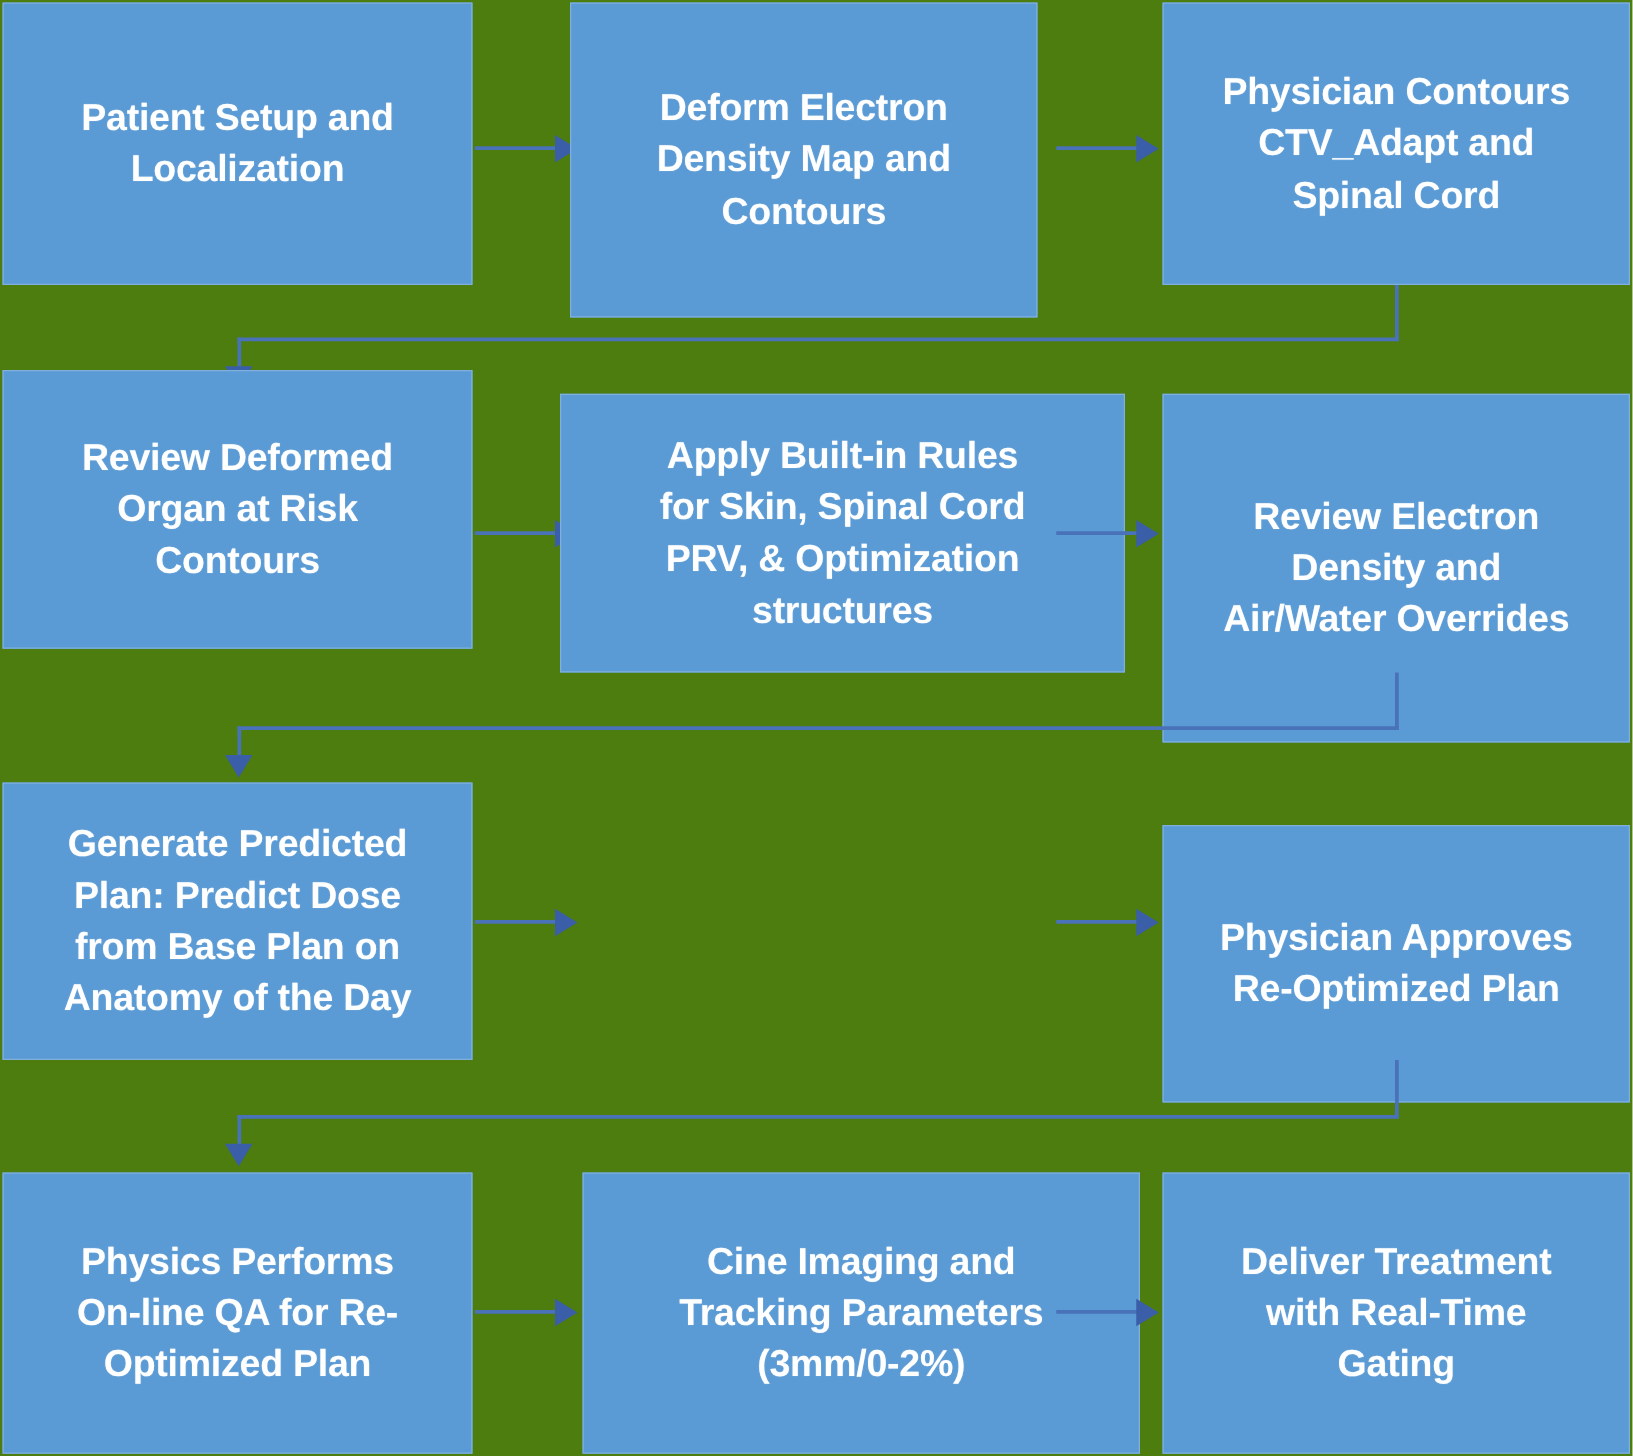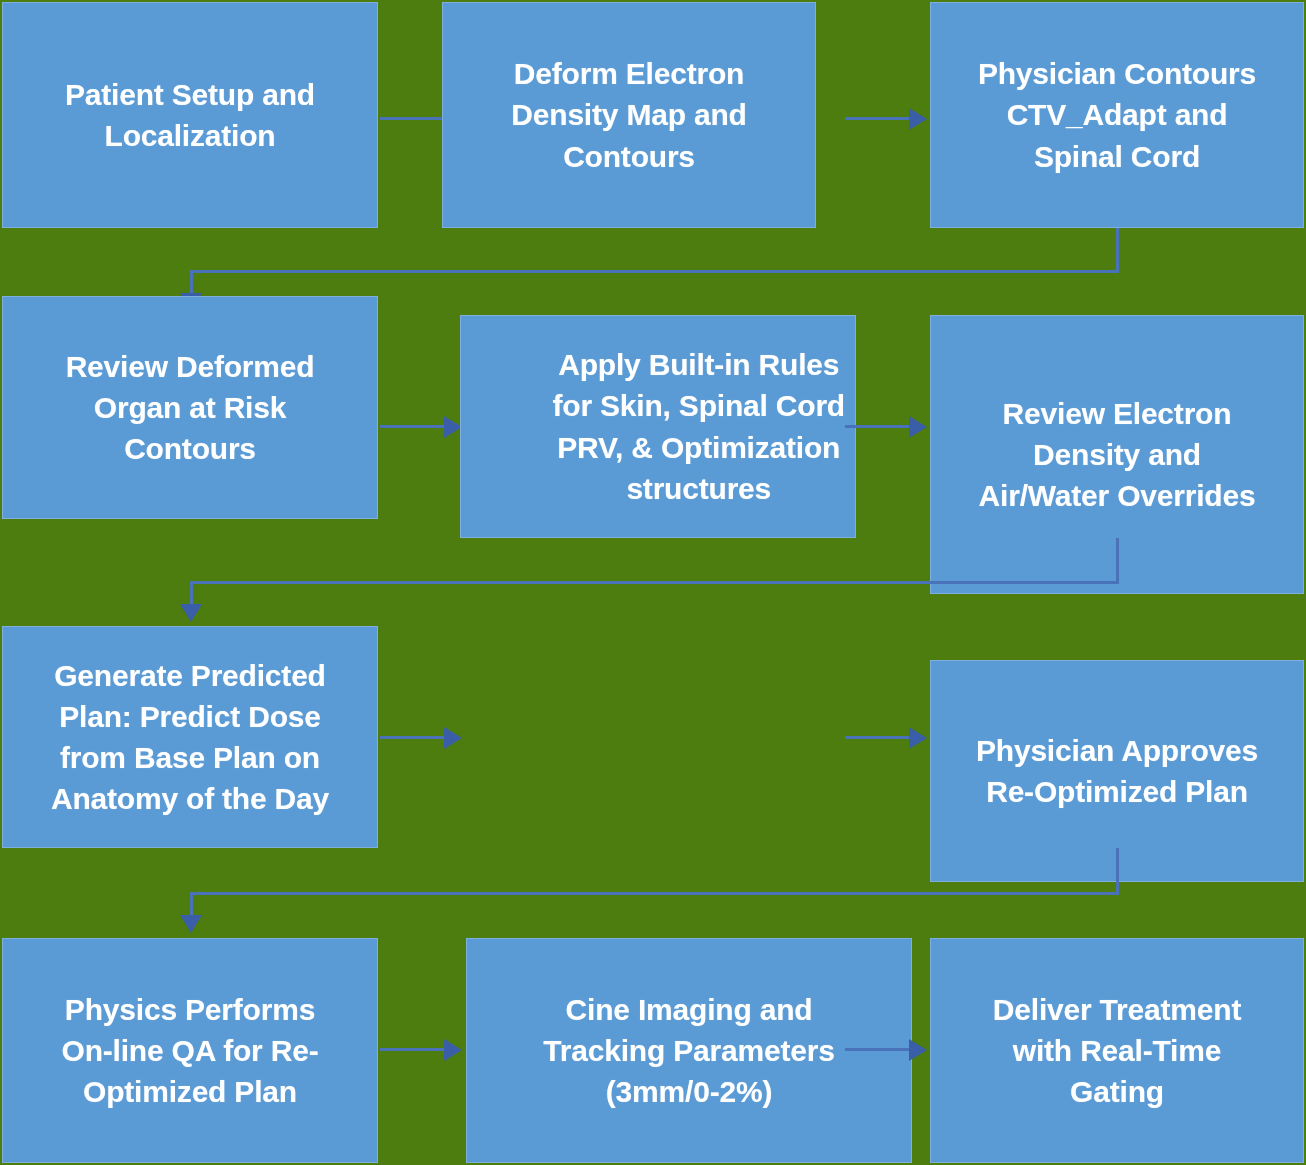--- a/index.html
+++ b/index.html
@@ -75,21 +75,21 @@
 <div id="canvas">
 
   <div class="node" style="left:2px; top:2px; width:376px; height:226px;">
     <span class="node-label">Patient Setup and
 Localization</span>
   </div>
 
   <div class="conn-h" style="left:380px; top:117px; width:68px;"></div>
   <div class="arrow-right" style="left:444px; top:108px;"></div>
 
-  <div class="node" style="left:442px; top:2px; width:374px; height:226px;">
+  <div class="node" style="left:456px; top:2px; width:374px; height:252px;">
     <span class="node-label">Deform Electron
 Density Map and
 Contours</span>
   </div>
 
   <div class="conn-h" style="left:845px; top:117px; width:68px;"></div>
   <div class="arrow-right" style="left:909px; top:108px;"></div>
 
   <div class="node" style="left:930px; top:2px; width:374px; height:226px;">
     <span class="node-label">Physician Contours
@@ -104,21 +104,21 @@
 
   <div class="node" style="left:2px; top:296px; width:376px; height:223px;">
     <span class="node-label">Review Deformed
 Organ at Risk
 Contours</span>
   </div>
 
   <div class="conn-h" style="left:380px; top:425px; width:68px;"></div>
   <div class="arrow-right" style="left:444px; top:416px;"></div>
 
-  <div class="node" style="left:460px; top:315px; width:396px; height:223px;justify-content:flex-end;">
+  <div class="node" style="left:448px; top:315px; width:452px; height:223px;">
     <span class="node-label">Apply Built-in Rules
 for Skin, Spinal Cord
 PRV, &amp; Optimization
 structures</span>
   </div>
 
   <div class="conn-h" style="left:845px; top:425px; width:68px;"></div>
   <div class="arrow-right" style="left:909px; top:416px;"></div>
 
   <div class="node" style="left:930px; top:315px; width:374px; height:279px;">

